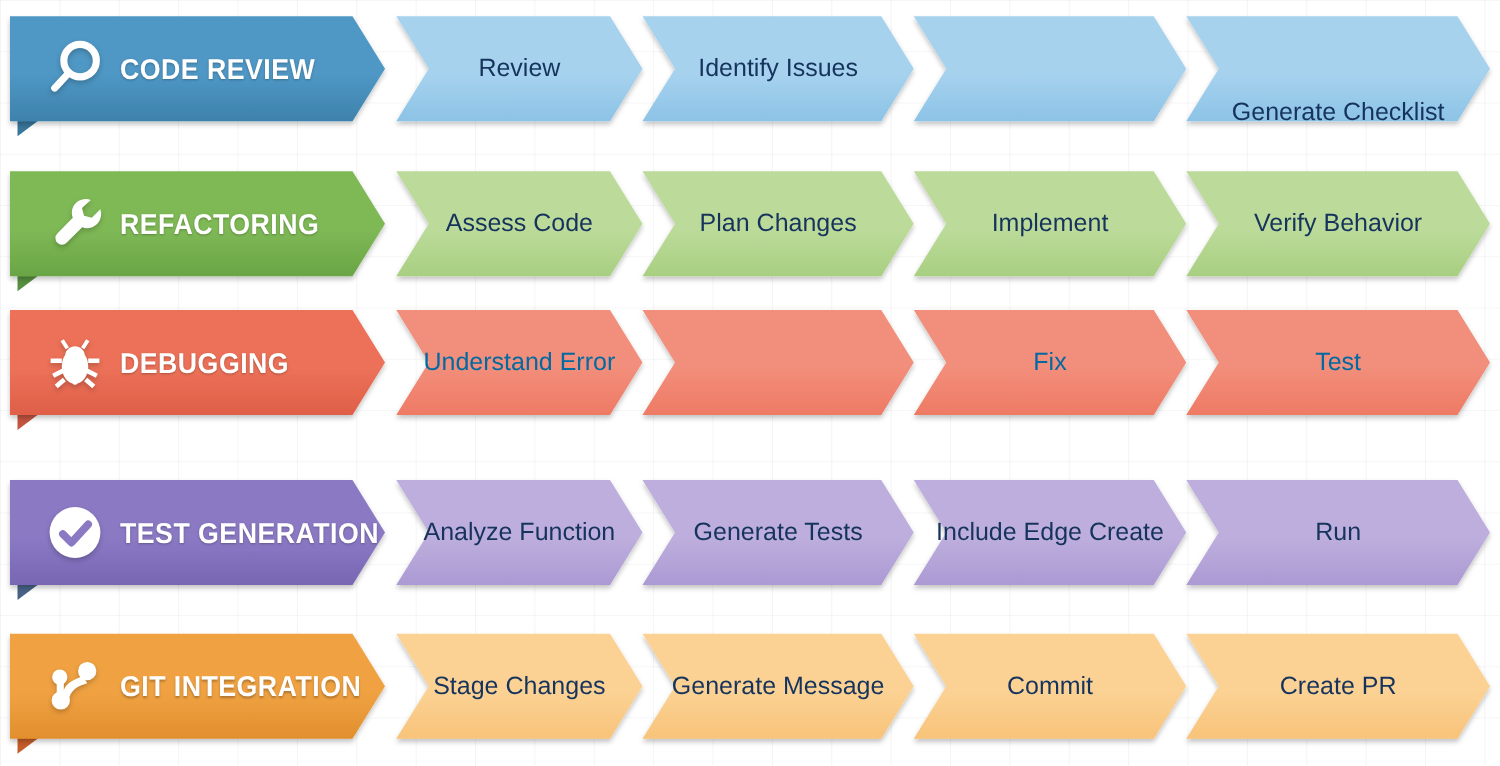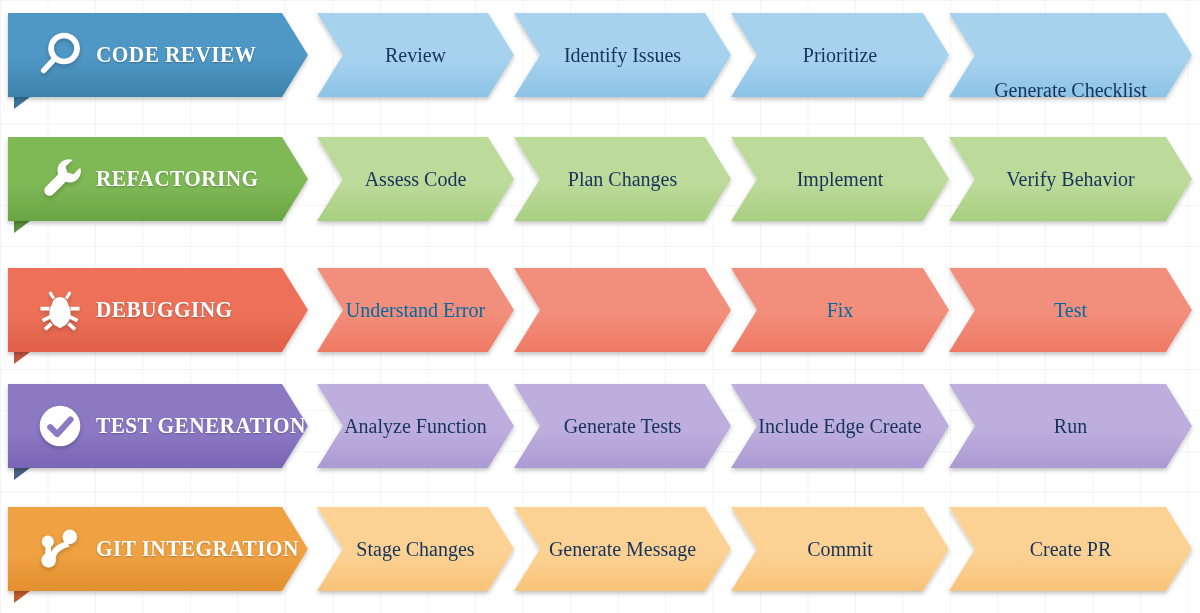--- a/index.html
+++ b/index.html
@@ -27,21 +27,20 @@
     z-index: 0;
     pointer-events: none;
   }
 
   #flow {
     position: absolute;
     left: 0; top: 0;
     width: 1200px;
     height: 545px;
     z-index: 1;
-    font-family: Liberation Serif, serif;
   }
 
   .row {
     position: absolute;
     left: 8px;
     width: 1184px;
     height: 84px;
   }
 
   .row-svg { display: block; width: 1184px; height: 90px; overflow: visible; }
@@ -144,23 +143,20 @@
           </g>
         </svg>
       </div>
       <div class="hdr-label">CODE REVIEW</div>
       <div class="step t-navy" style="left: 309px; width: 197px;">
         <span>Review</span>
       </div>
       <div class="step t-navy" style="left: 506px; width: 217px;">
         <span>Identify Issues</span>
       </div>
-      <div class="step t-navy" style="left: 723px; width: 218px;">
-        <span>Prioritize</span>
-      </div>
       <div class="step t-navy" style="left: 941px; width: 243px; margin-top: 35px;">
         <span>Generate Checklist</span>
       </div>
     </div>
     <div class="row" style="top: 137px;">
       <svg class="row-svg" viewBox="0 0 1184 90">
         <defs>
           <linearGradient id="gh1" x1="0" y1="0" x2="0" y2="1">
        <stop offset="0" stop-color="#7fb957"></stop>
        <stop offset="0.55" stop-color="#7fb957"></stop>
@@ -204,21 +200,21 @@
       <div class="step t-navy" style="left: 506px; width: 217px;">
         <span>Plan Changes</span>
       </div>
       <div class="step t-navy" style="left: 723px; width: 218px; align-items: center;">
         <span>Implement</span>
       </div>
       <div class="step t-navy" style="left: 941px; width: 243px;">
         <span>Verify Behavior</span>
       </div>
     </div>
-    <div class="row" style="top: 268px;">
+    <div class="row" style="top: 248px;">
       <svg class="row-svg" viewBox="0 0 1184 90">
         <defs>
           <linearGradient id="gh2" x1="0" y1="0" x2="0" y2="1">
        <stop offset="0" stop-color="#ec7159"></stop>
        <stop offset="0.55" stop-color="#ec7159"></stop>
        <stop offset="1" stop-color="#df5f48"></stop>
      </linearGradient>
      <linearGradient id="gs2" x1="0" y1="0" x2="0" y2="1">
        <stop offset="0" stop-color="#f28e7b"></stop>
        <stop offset="0.55" stop-color="#f28e7b"></stop>

